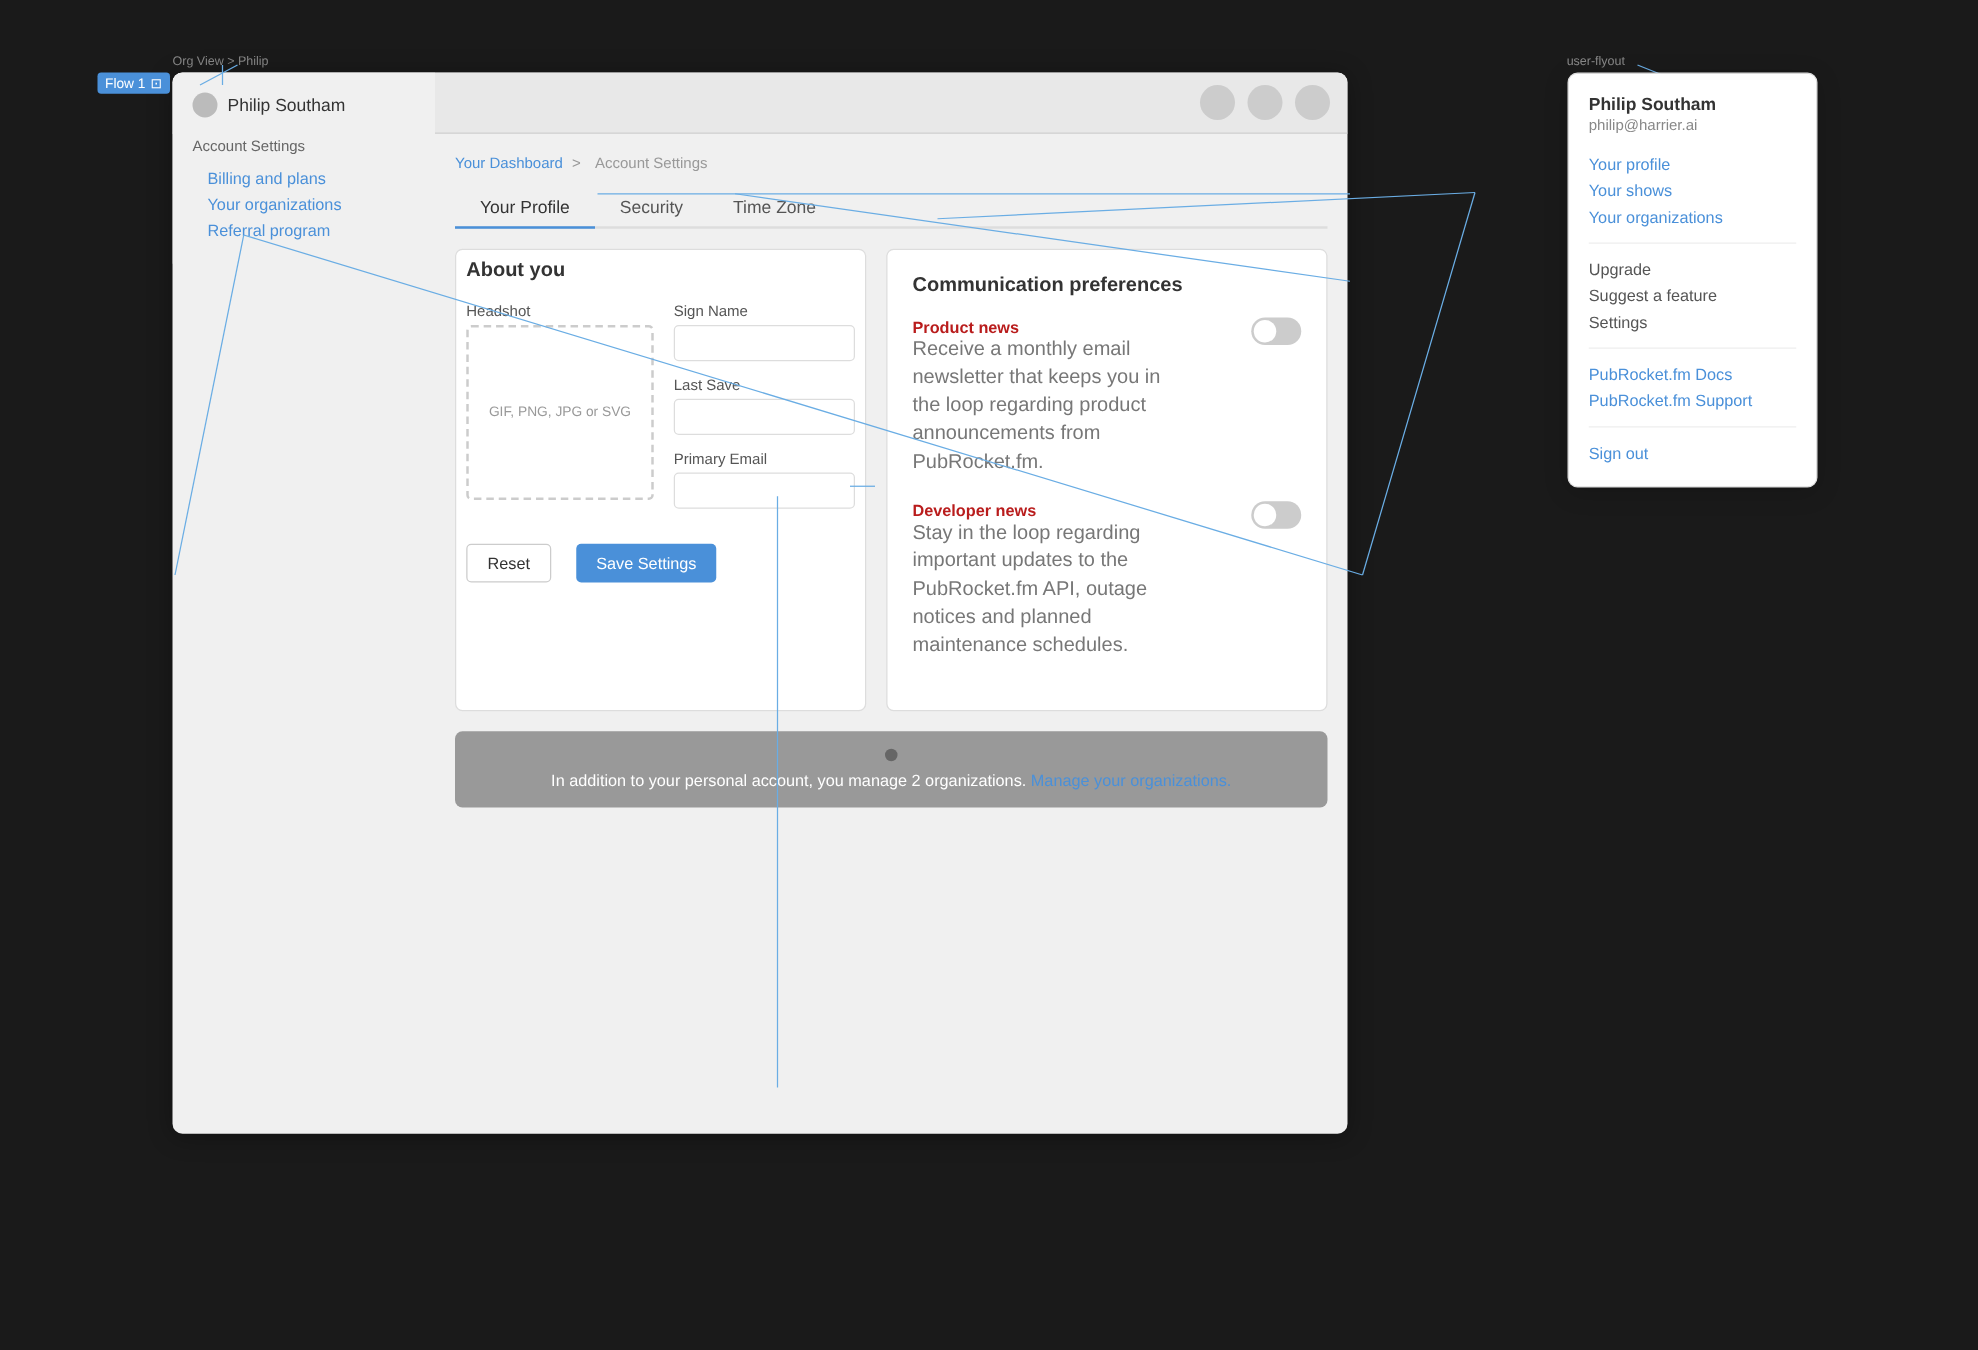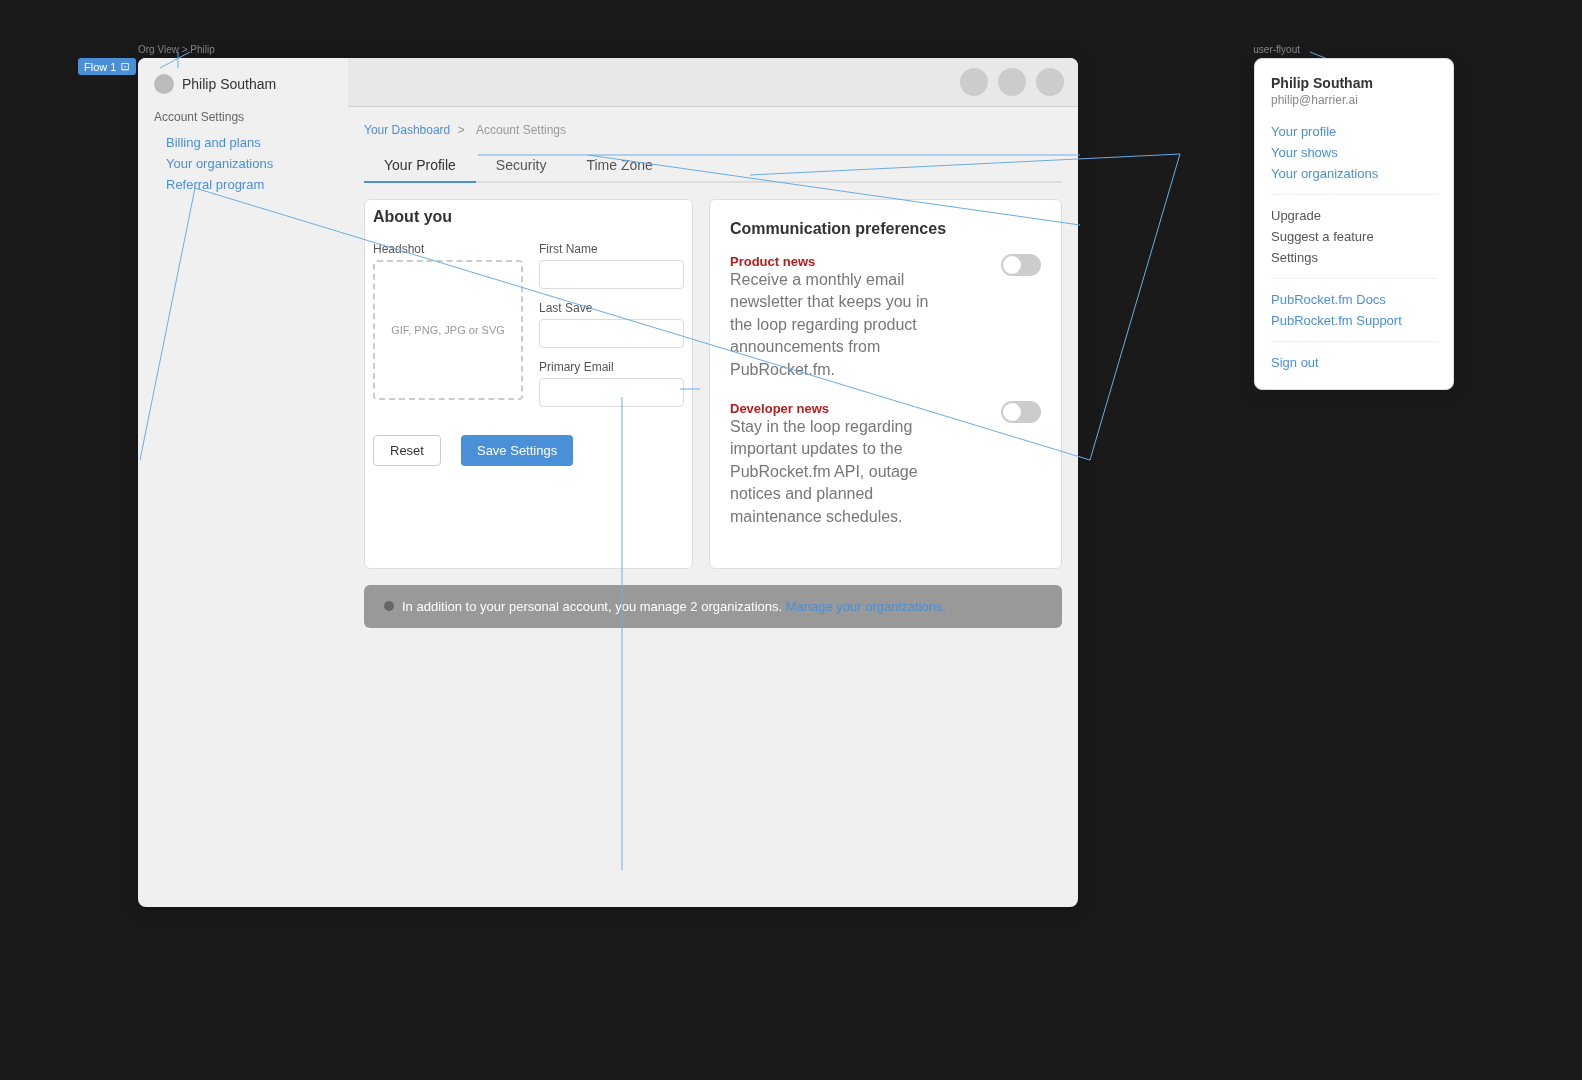--- a/index.html
+++ b/index.html
@@ -343,20 +343,21 @@
     .notification-bar {
       background: #999;
       color: white;
       padding: 14px 20px;
       border-radius: 6px;
       margin-top: 16px;
       font-size: 13px;
       display: flex;
       align-items: center;
       gap: 8px;
+      flex-direction: column;
     }
 
     .notification-bar .dot {
       width: 10px;
       height: 10px;
       border-radius: 50%;
       background: #666;
       flex-shrink: 0;
     }
 
@@ -502,21 +503,21 @@
           <div class="about-inner">
             <div class="about-left-col">
               <span class="headshot-label">Headshot</span>
               <div class="headshot-area">
                 <span class="headshot-hint">GIF, PNG, JPG or SVG</span>
               </div>
             </div>
 
             <div class="about-fields">
               <div class="form-group">
-                <label class="form-label">First Name</label>
+                <label class="form-label">Sign Name</label>
                 <input class="form-input" type="text" value="" style="">
               </div>
 
               <div class="form-group">
                 <label class="form-label">Last Save</label>
                 <input class="form-input" type="text" value="" style="">
               </div>
 
               <div class="form-group">
                 <label class="form-label">Primary Email</label>

